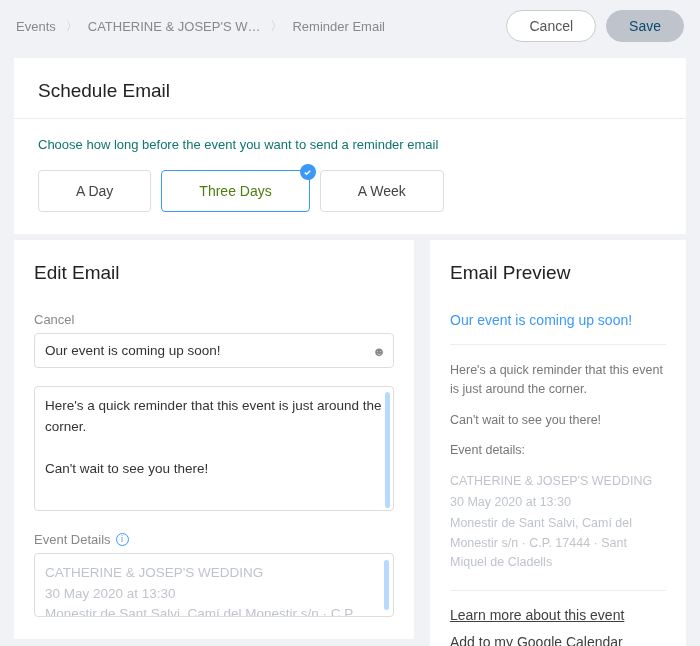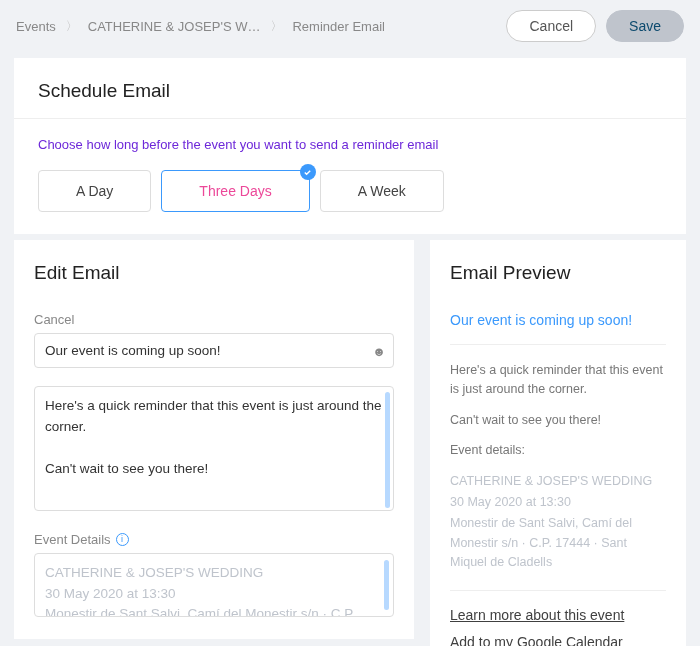--- a/index.html
+++ b/index.html
@@ -54,38 +54,38 @@
       font-weight: 400;
       color: #222;
       margin-bottom: 16px;
     }
     .schedule-panel hr {
       border: none;
       border-top: 1px solid #eee;
       margin: 0 -24px 18px;
     }
     .schedule-desc {
-      color: #6d28d9;
+      color: #0f766e;
       font-size: 13px;
       margin-bottom: 18px;
     }
     .options { display: flex; gap: 10px; }
     .option {
       border: 1px solid #ddd;
       border-radius: 4px;
       padding: 12px 37px;
       cursor: pointer;
       color: #444;
       position: relative;
       background: #fff;
       font-size: 14px;
     }
     .option.selected {
       border: 1px solid #3b99fc;
-      color: #ec4899;
+      color: #4d7c0f;
     }
     .option .check {
       position: absolute;
       top: -7px;
       right: -7px;
       width: 16px;
       height: 16px;
       border-radius: 50%;
       background: #3b99fc;
       display: none;

